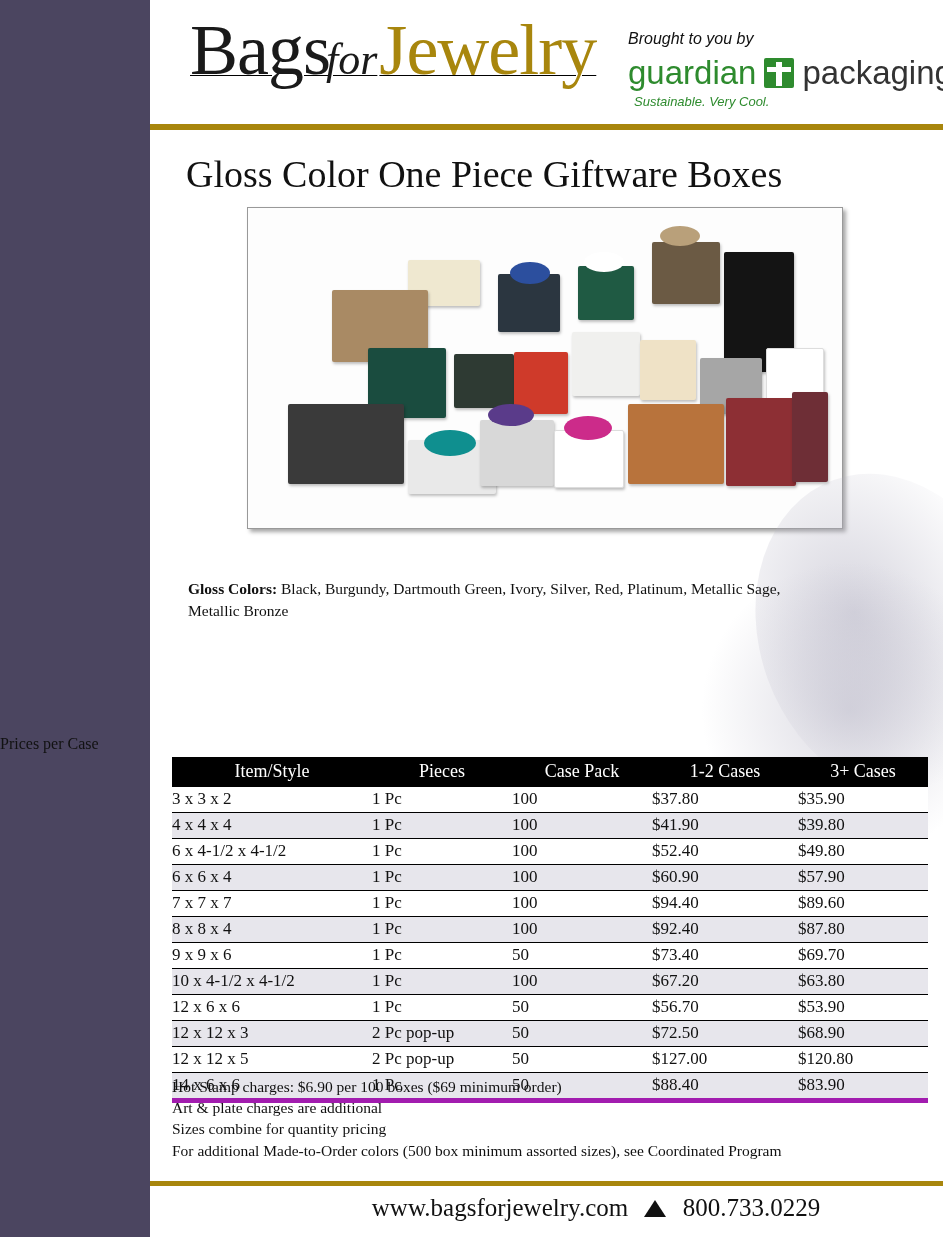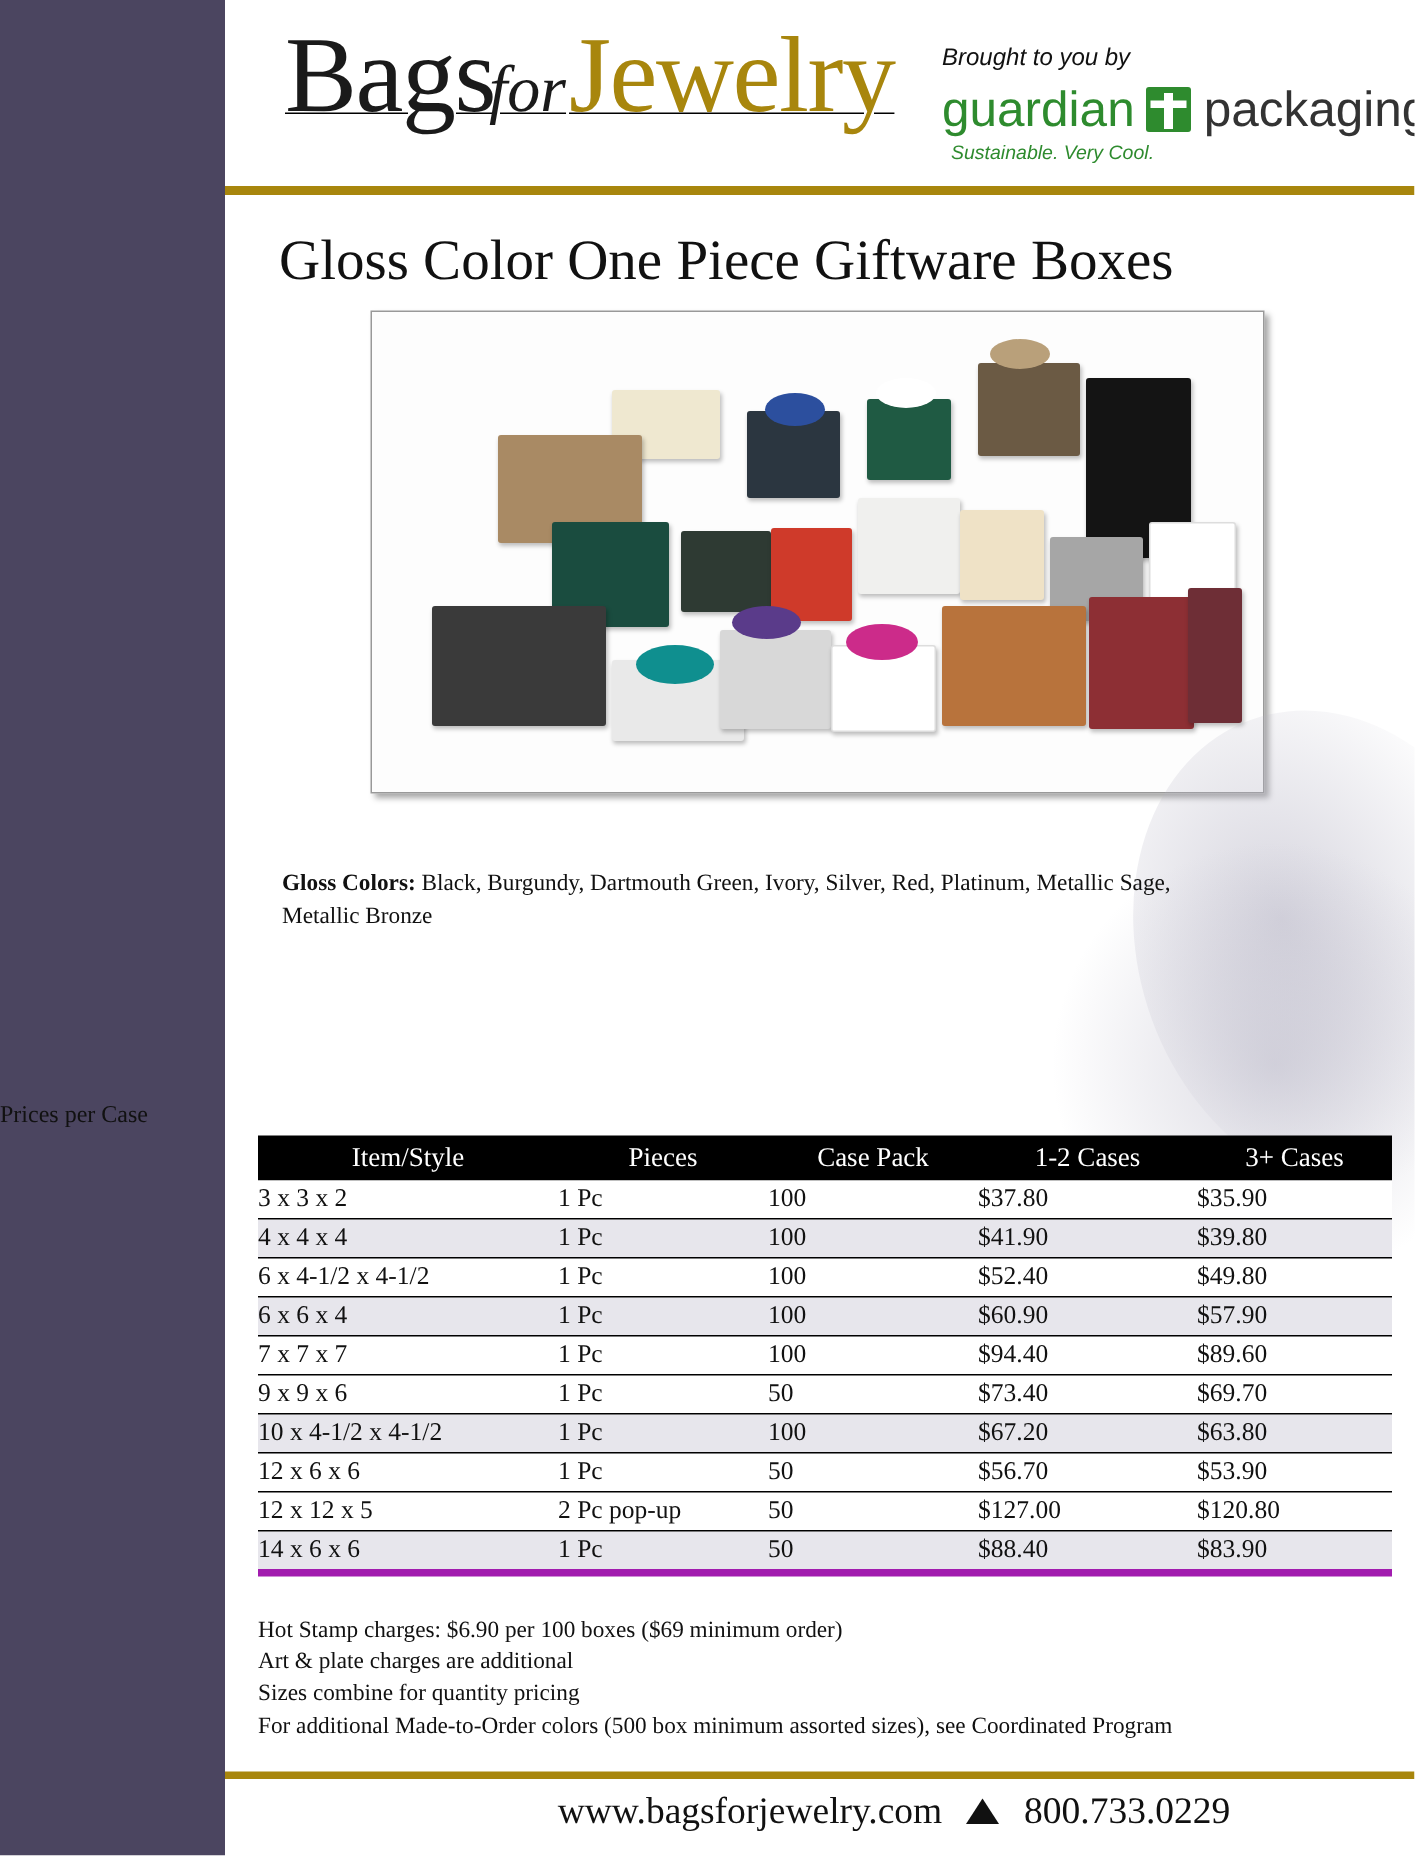--- a/index.html
+++ b/index.html
@@ -379,40 +379,54 @@
       <td>$60.90</td>
       <td>$57.90</td>
     </tr>
     <tr>
       <td>7 x 7 x 7</td>
       <td>1 Pc</td>
       <td>100</td>
       <td>$94.40</td>
       <td>$89.60</td>
     </tr>
+    <tr class="alt">
+      <td>8 x 8 x 4</td>
+      <td>1 Pc</td>
+      <td>100</td>
+      <td>$92.40</td>
+      <td>$87.80</td>
+    </tr>
     <tr>
       <td>9 x 9 x 6</td>
       <td>1 Pc</td>
       <td>50</td>
       <td>$73.40</td>
       <td>$69.70</td>
     </tr>
     <tr class="alt">
       <td>10 x 4-1/2 x 4-1/2</td>
       <td>1 Pc</td>
       <td>100</td>
       <td>$67.20</td>
       <td>$63.80</td>
     </tr>
     <tr>
       <td>12 x 6 x 6</td>
       <td>1 Pc</td>
       <td>50</td>
       <td>$56.70</td>
       <td>$53.90</td>
+    </tr>
+    <tr class="alt">
+      <td>12 x 12 x 3</td>
+      <td>2 Pc pop-up</td>
+      <td>50</td>
+      <td>$72.50</td>
+      <td>$68.90</td>
     </tr>
     <tr>
       <td>12 x 12 x 5</td>
       <td>2 Pc pop-up</td>
       <td>50</td>
       <td>$127.00</td>
       <td>$120.80</td>
     </tr>
     <tr class="alt">
       <td>14 x 6 x 6</td>

